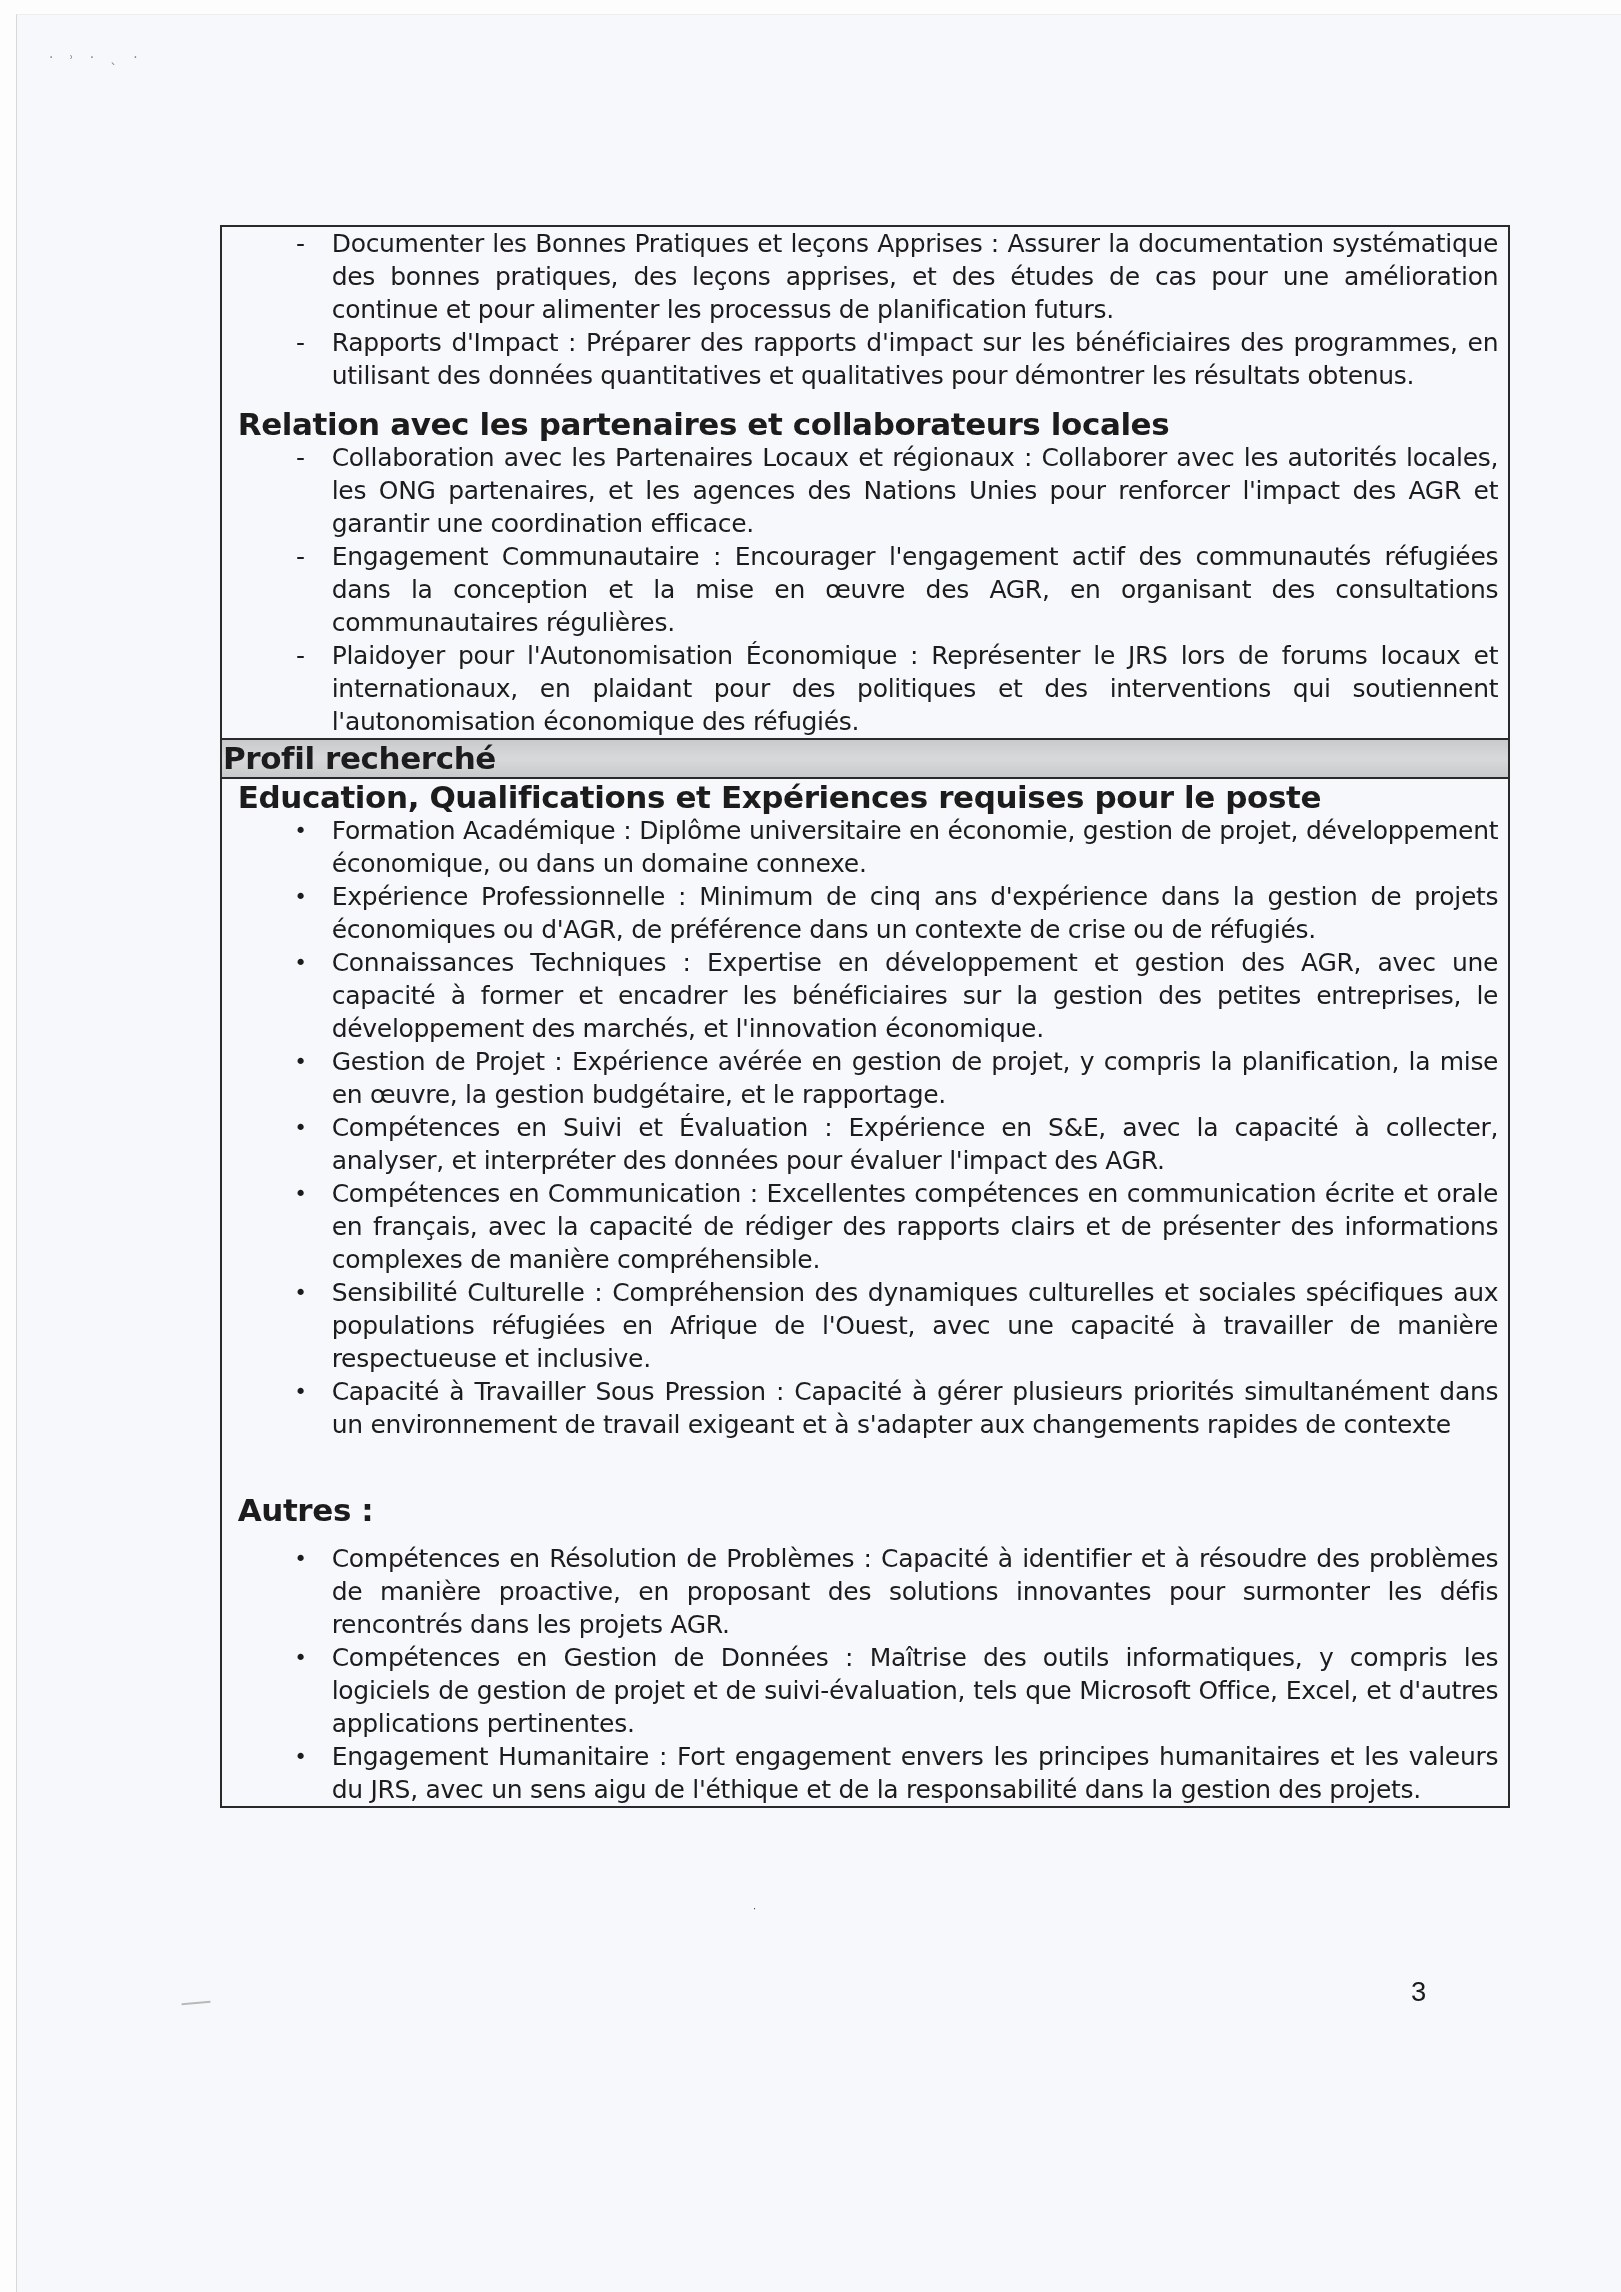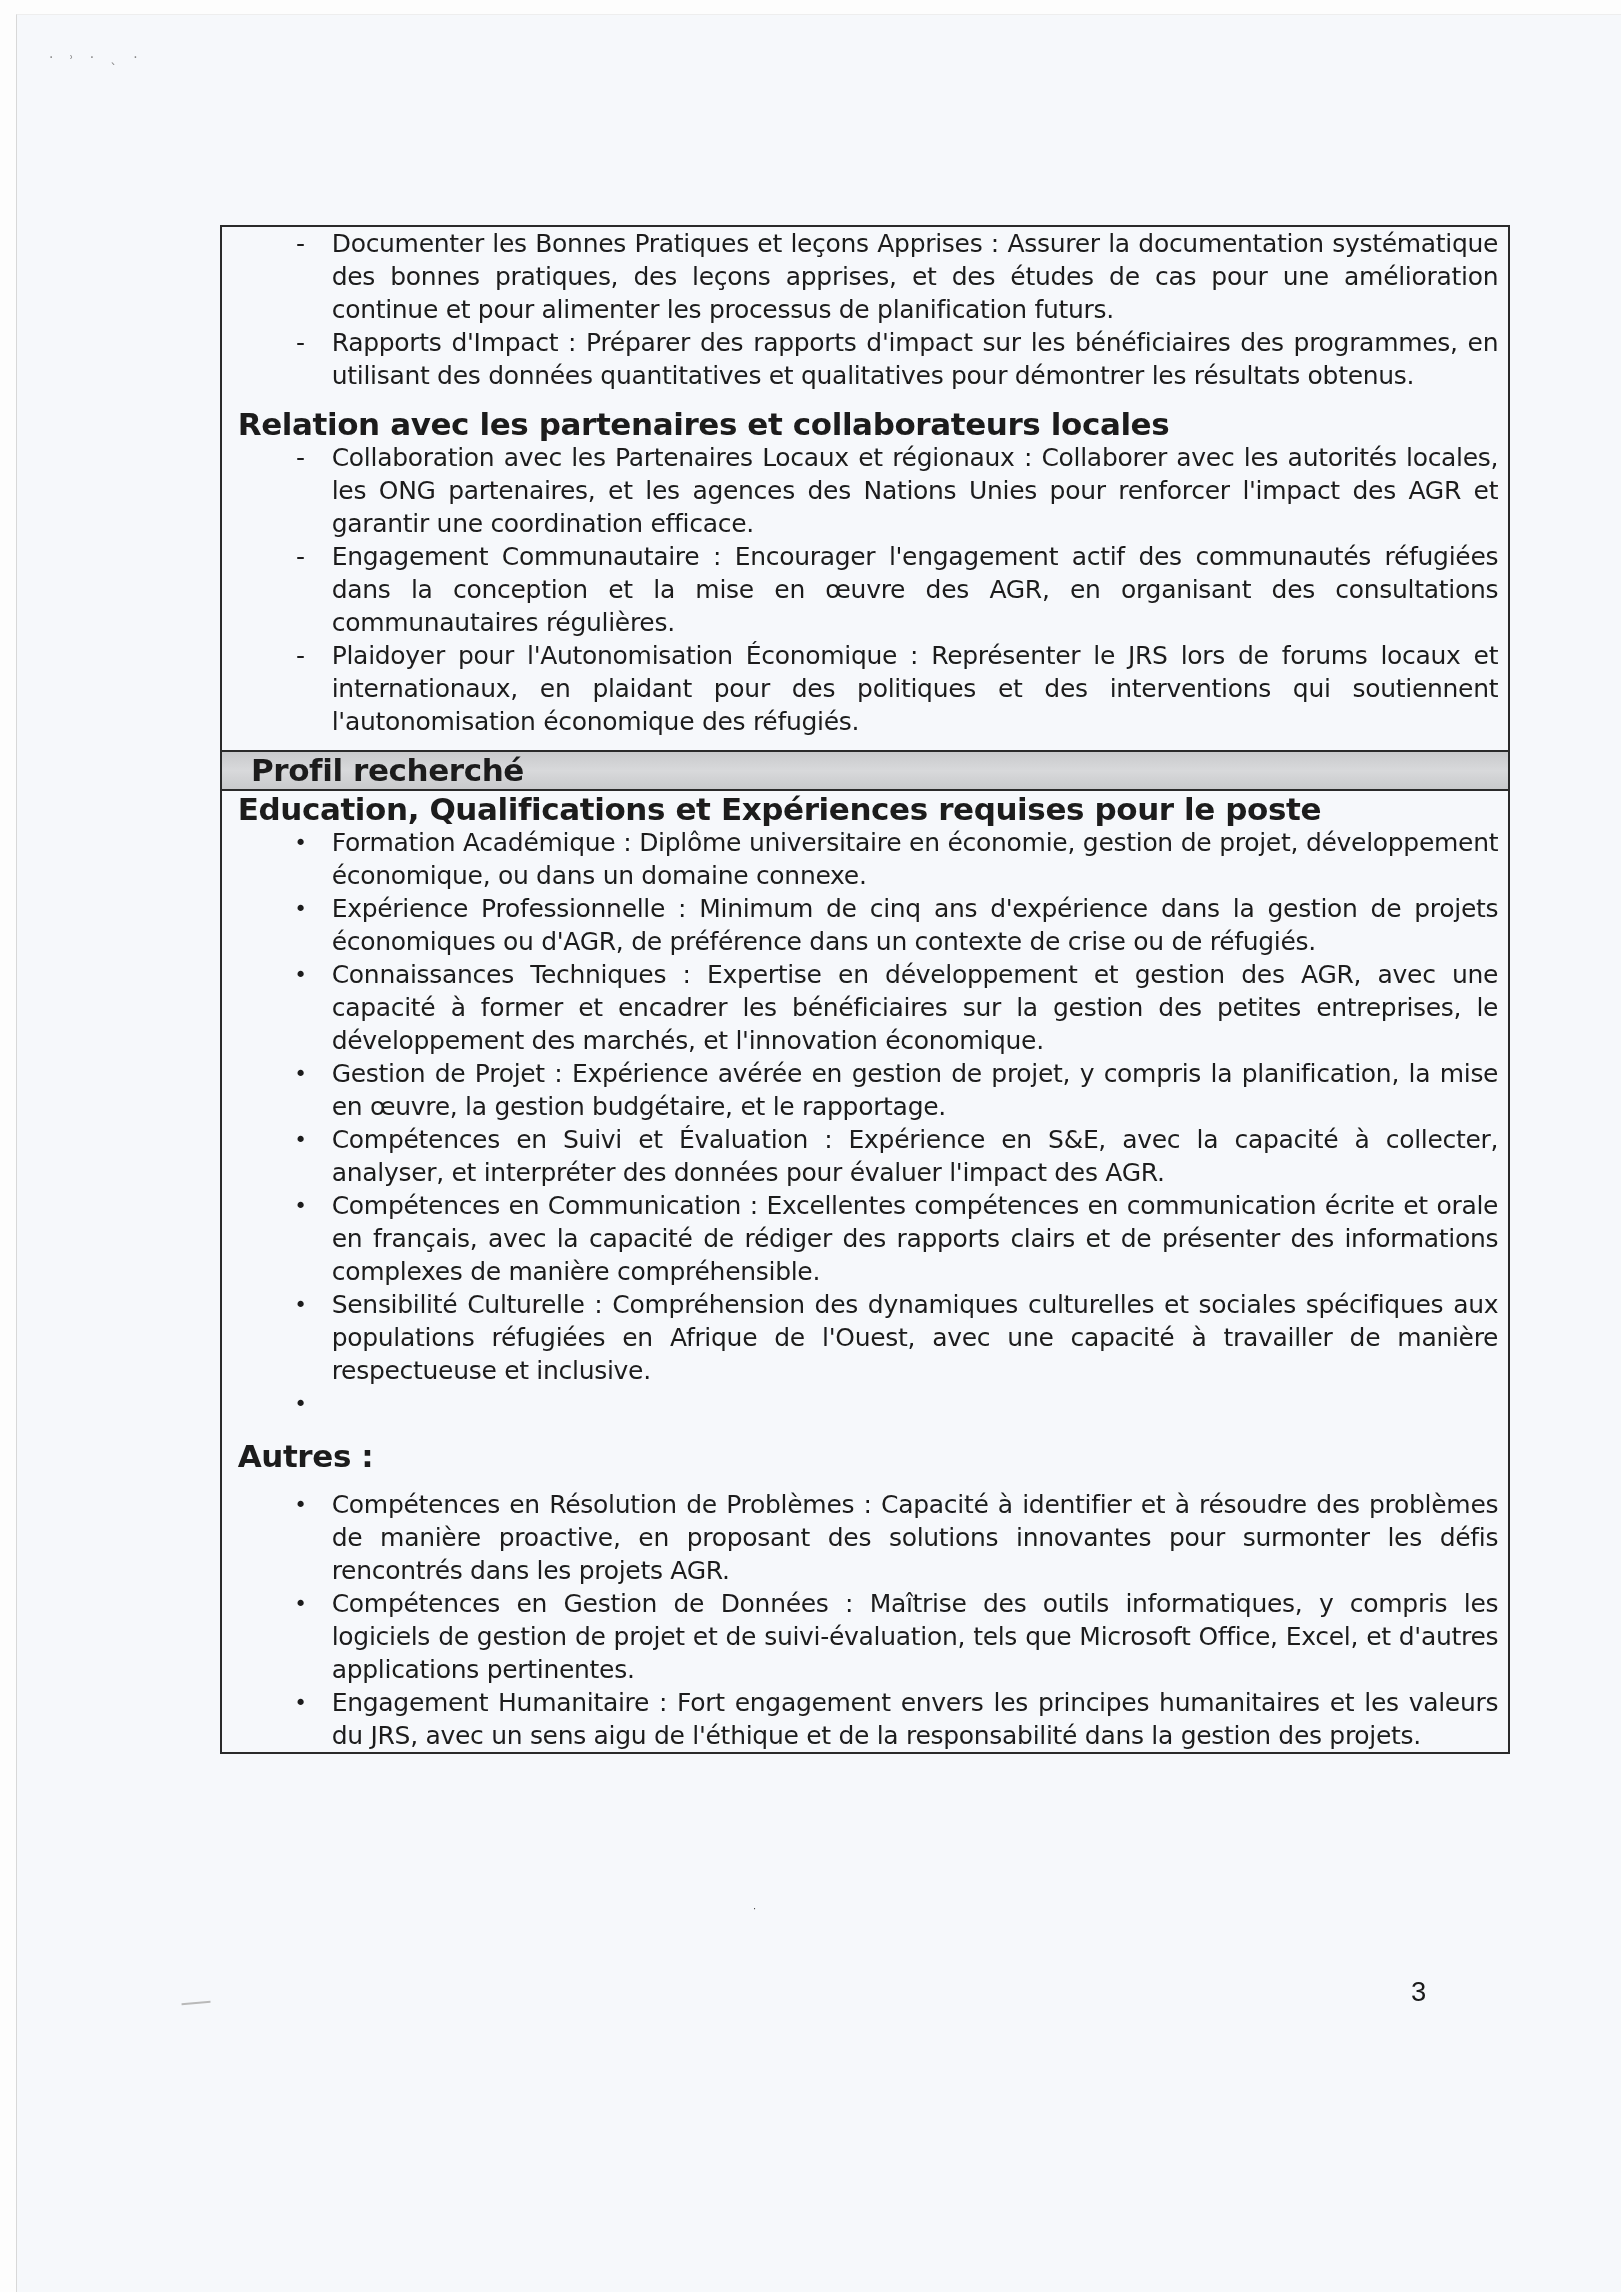--- a/index.html
+++ b/index.html
@@ -29,21 +29,21 @@
     position: absolute; left: 53px; top: 0; width: 19.6px; text-align: center;
   }
   .bullet .mk { font-size: 21.6px; }
   .h-bold {
     font-weight: bold; font-size: 31px; line-height: 33px; letter-spacing: -0.4px;
   }
   .h-relation { margin-top: 15.7px; }
   .profil-bar {
     background: linear-gradient(#c9cacc, #d8d9db 50%, #c9cacc);
     border-top: 2px solid #2a2a2a; border-bottom: 2px solid #2a2a2a;
-    padding: 2px 29px; margin-top: 12px;
+    padding: 2px 1px; margin-top: 0;
   }
   .edu { padding-top: 2px; border-radius: 26px; }
   .spacer { height: 37px; }
   .autres { margin-top: 16px; }
   .autres-spacer { height: 15.7px; }
   .page-num {
     position: absolute; left: 1411px; top: 1976px; font-size: 27.4px;
     font-family: "Liberation Sans", sans-serif; color: #1a1a1a;
   }
   .dot-mark { position: absolute; left: 753px; top: 1903px; font-size: 9.8px; color: #444; }
@@ -76,21 +76,21 @@
   <div class="section edu">
     <div class="h-bold">Education, Qualifications et Expériences requises pour le poste</div>
     <ul class="lst bullet">
       <li><span class="mk">•</span><span>Formation Académique : Diplôme universitaire en économie, gestion de projet, développement économique, ou dans un domaine connexe.</span></li>
       <li><span class="mk">•</span><span>Expérience Professionnelle : Minimum de cinq ans d'expérience dans la gestion de projets économiques ou d'AGR, de préférence dans un contexte de crise ou de réfugiés.</span></li>
       <li><span class="mk">•</span><span>Connaissances Techniques : Expertise en développement et gestion des AGR, avec une capacité à former et encadrer les bénéficiaires sur la gestion des petites entreprises, le développement des marchés, et l'innovation économique.</span></li>
       <li><span class="mk">•</span><span>Gestion de Projet : Expérience avérée en gestion de projet, y compris la planification, la mise en œuvre, la gestion budgétaire, et le rapportage.</span></li>
       <li><span class="mk">•</span><span>Compétences en Suivi et Évaluation : Expérience en S&amp;E, avec la capacité à collecter, analyser, et interpréter des données pour évaluer l'impact des AGR.</span></li>
       <li><span class="mk">•</span><span>Compétences en Communication : Excellentes compétences en communication écrite et orale en français, avec la capacité de rédiger des rapports clairs et de présenter des informations complexes de manière compréhensible.</span></li>
       <li><span class="mk">•</span><span>Sensibilité Culturelle : Compréhension des dynamiques culturelles et sociales spécifiques aux populations réfugiées en Afrique de l'Ouest, avec une capacité à travailler de manière respectueuse et inclusive.</span></li>
-      <li><span class="mk">•</span></li>
+      <li><span class="mk">•</span><span>Capacité à Travailler Sous Pression : Capacité à gérer plusieurs priorités simultanément dans un environnement de travail exigeant et à s'adapter aux changements rapides de contexte</span></li>
     </ul>
 
     <div class="spacer"></div>
 
     <div class="h-bold autres">Autres :</div>
     <div class="autres-spacer"></div>
     <ul class="lst bullet">
       <li><span class="mk">•</span><span>Compétences en Résolution de Problèmes : Capacité à identifier et à résoudre des problèmes de manière proactive, en proposant des solutions innovantes pour surmonter les défis rencontrés dans les projets AGR.</span></li>
       <li><span class="mk">•</span><span>Compétences en Gestion de Données : Maîtrise des outils informatiques, y compris les logiciels de gestion de projet et de suivi-évaluation, tels que Microsoft Office, Excel, et d'autres applications pertinentes.</span></li>
       <li><span class="mk">•</span><span>Engagement Humanitaire : Fort engagement envers les principes humanitaires et les valeurs du JRS, avec un sens aigu de l'éthique et de la responsabilité dans la gestion des projets.</span></li>

